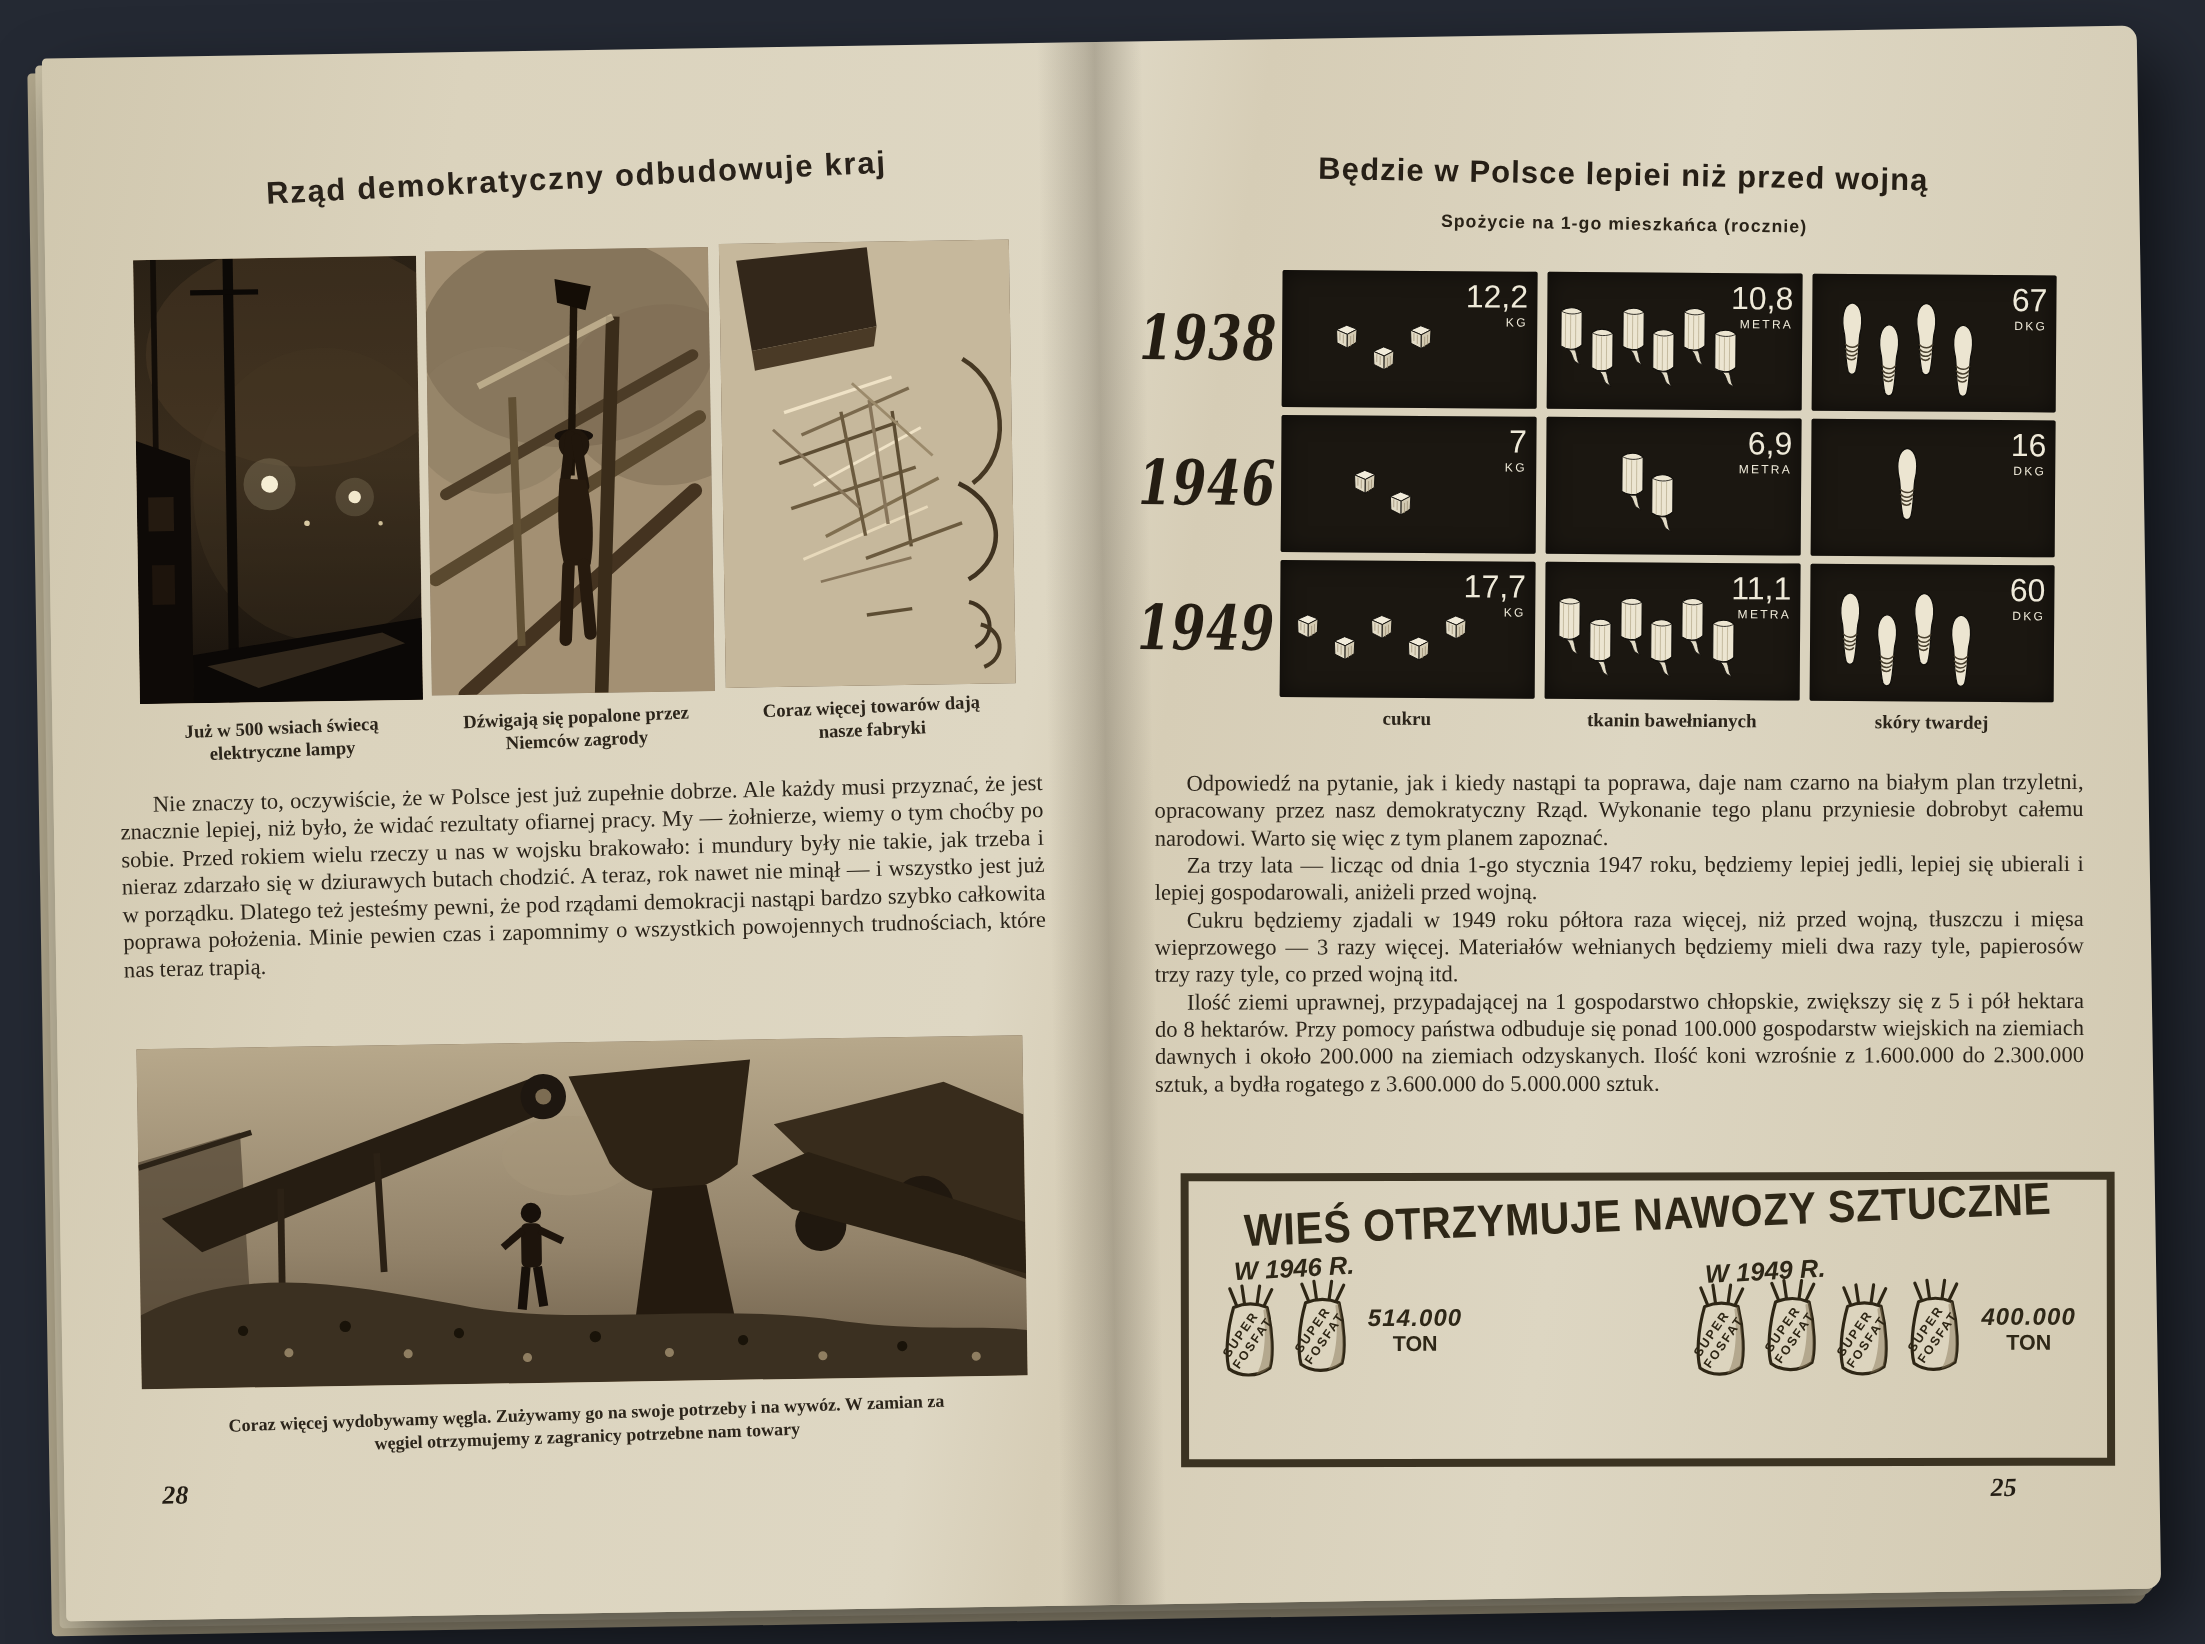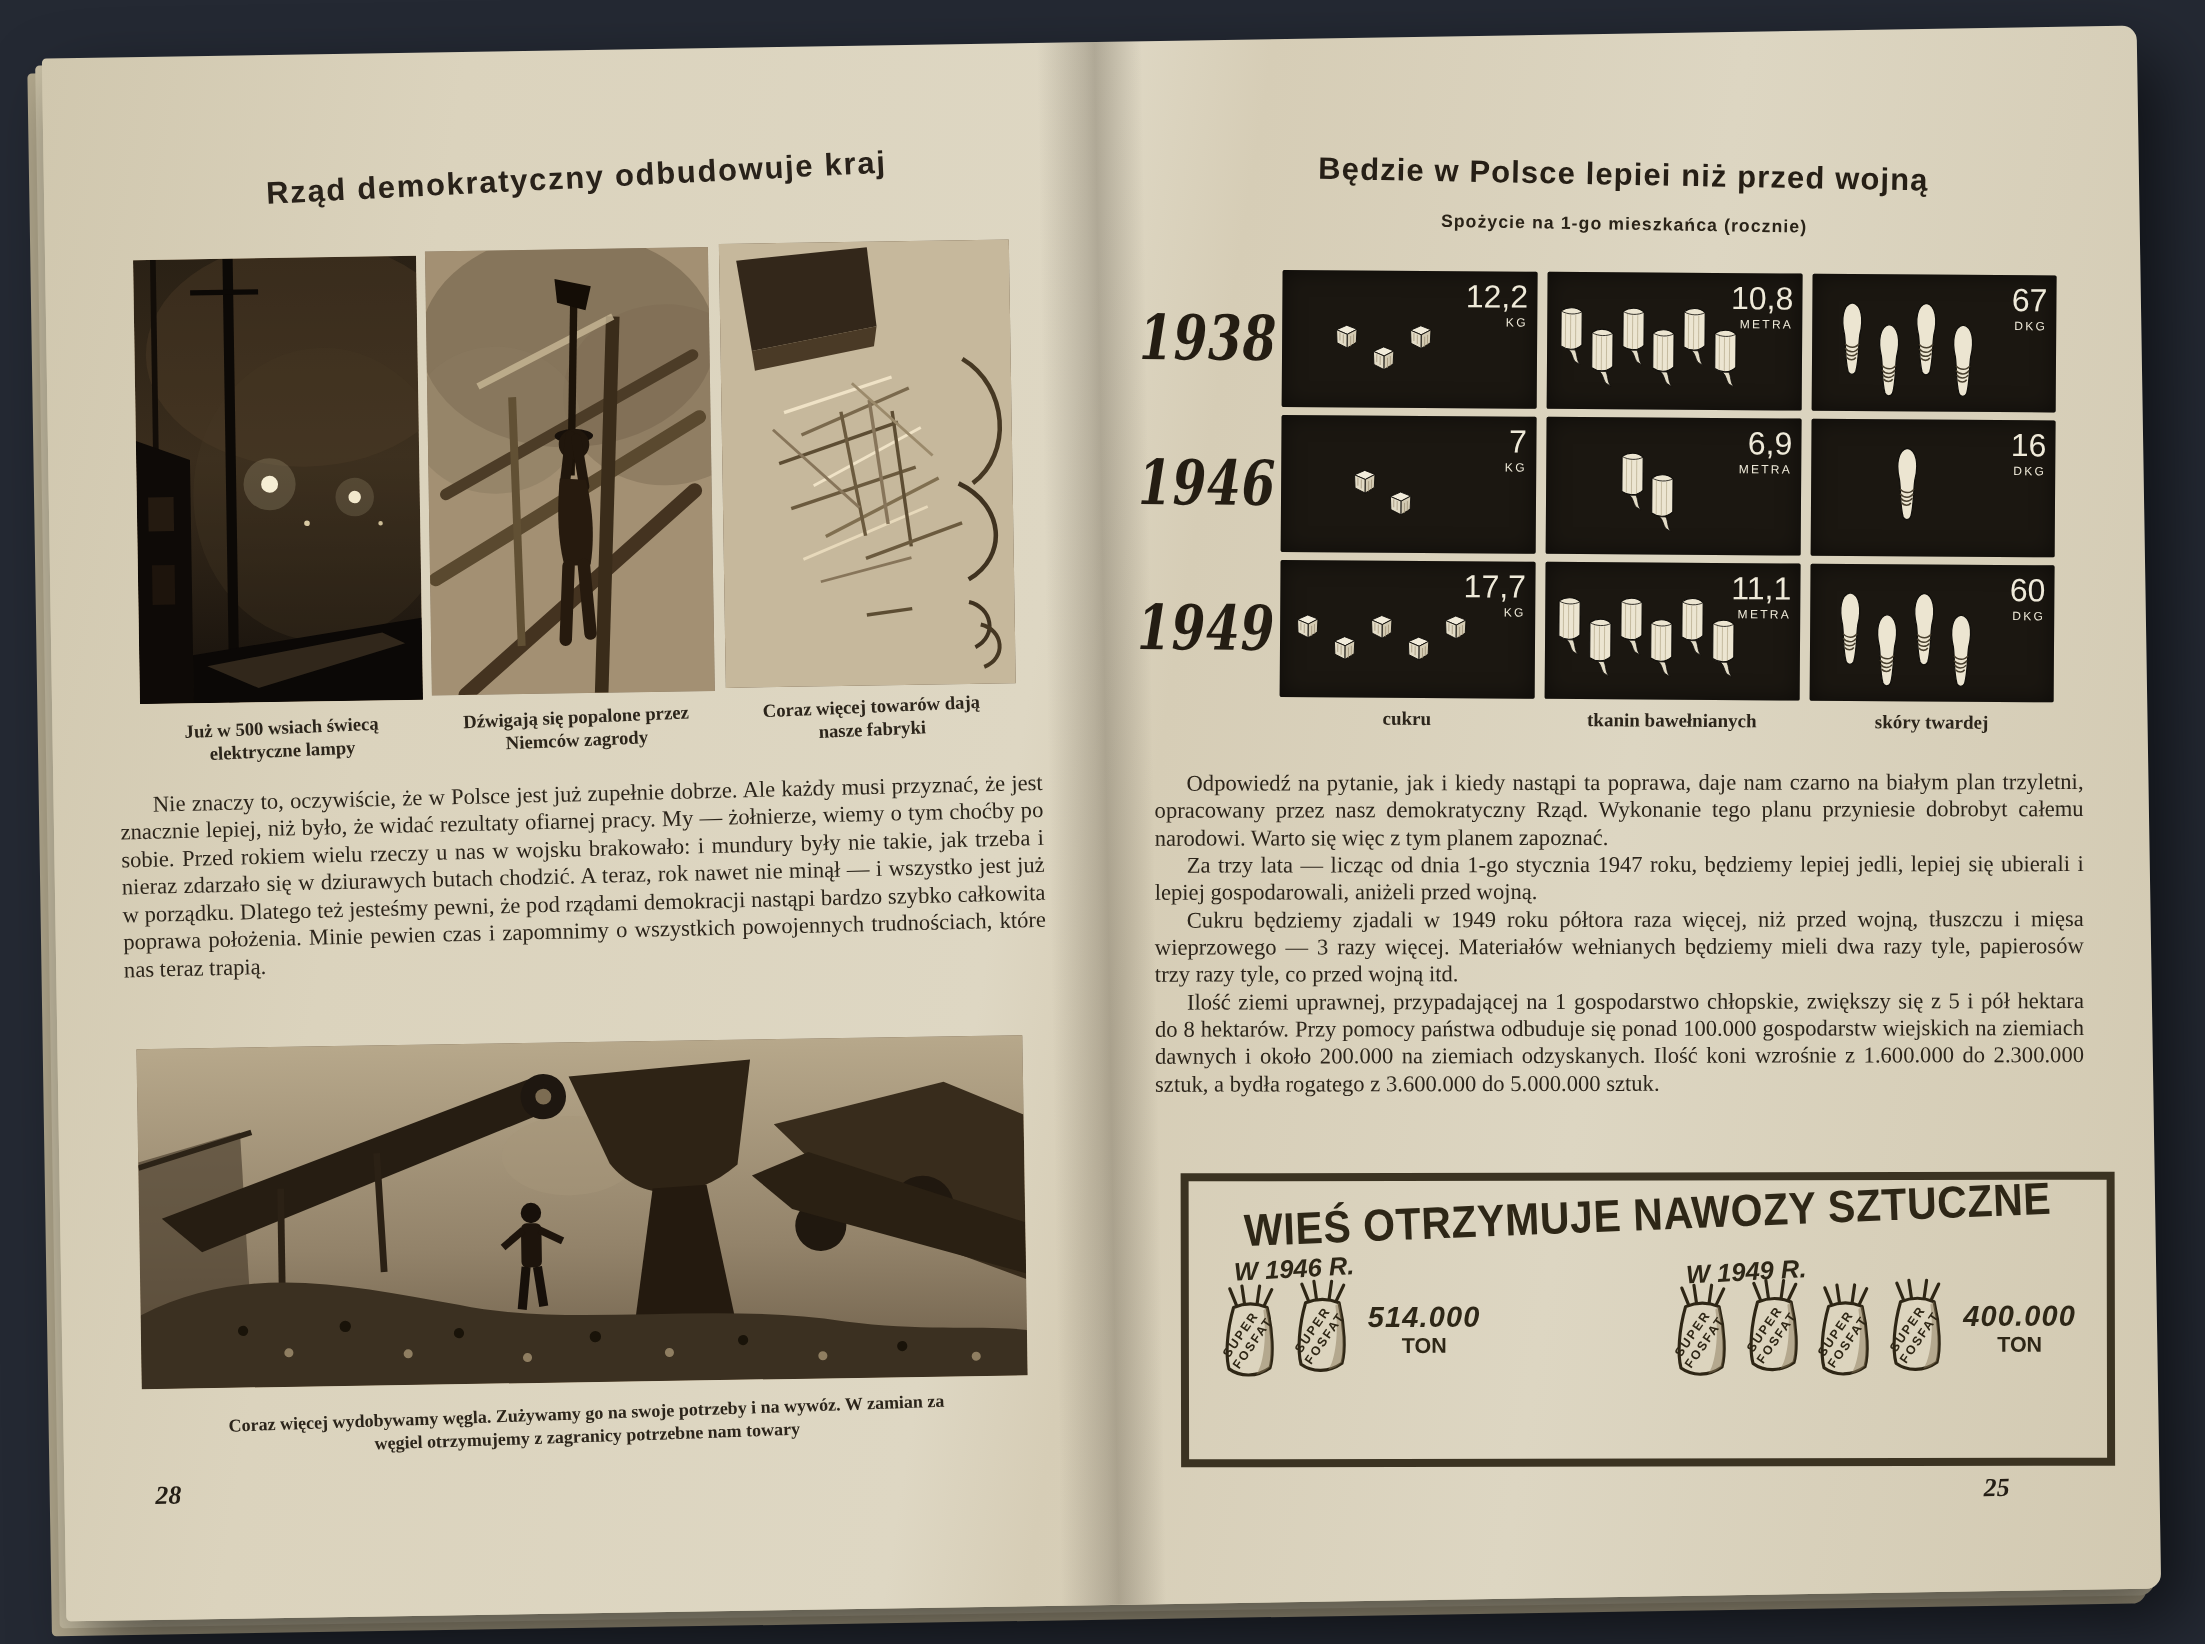--- a/index.html
+++ b/index.html
@@ -28,21 +28,21 @@
   .ph3{left:674px;top:196px;width:290px;height:444px;}
   .ph4{left:79px;top:992px;width:886px;height:340px;}
   .cap{position:absolute;text-align:center;font-size:18.7px;font-weight:700;line-height:1.25;color:#2c251b;}
   .cap span{display:block;}
   .cap1{left:74px;top:661px;width:311px;transform:rotate(-1.6deg);}
   .cap2{left:371px;top:655px;width:306px;transform:rotate(-1.6deg);}
   .cap3{left:665px;top:649px;width:309px;transform:rotate(-1.6deg);}
   .capw{left:93px;top:1352px;width:861px;transform:rotate(-1.1deg);font-size:18px;}
   .lp-body{position:absolute;left:67px;top:730px;width:923px;margin:0;font-size:22.6px;line-height:1.215;
            text-align:justify;text-indent:33px;transform:rotate(-0.5deg);}
-  .pagenum{position:absolute;font-size:26px;font-style:italic;font-weight:700;color:#241e15;}
+  .pagenum{position:absolute;font-size:26px;font-style:italic;font-weight:700;color:#241e15;margin-left:7px;}
   .pn-left{left:91px;top:1424px;}
   .pn-right{left:872px;top:1445px;}
 
   
   .rp-title{position:absolute;left:108px;top:123px;width:849px;margin:0;text-align:center;
             font-family:"Liberation Sans","DejaVu Sans",sans-serif;font-weight:600;font-size:31px;
             letter-spacing:1.1px;color:#261f16;transform:rotate(2deg);}
   .rp-sub{position:absolute;left:108px;top:180px;width:849px;text-align:center;
           font-family:"Liberation Sans","DejaVu Sans",sans-serif;font-weight:700;font-size:17.6px;
           letter-spacing:1.1px;transform:rotate(1.8deg);color:#2a2318;}
@@ -67,21 +67,21 @@
            border:8.5px solid #3b3322;transform:rotate(0.8deg);}
   .fert-title{margin-top:11.3px;text-align:center;font-family:"Liberation Sans","DejaVu Sans",sans-serif;
               font-weight:700;font-size:41px;letter-spacing:0.6px;color:#2e2717;transform:rotate(-2.2deg) scaleY(1.1);}
   .fgroups{display:flex;justify-content:space-between;align-items:flex-start;padding:0 31px 0 28px;margin-top:10.2px;}
   .fgroup .flabel{font-family:"Liberation Sans","DejaVu Sans",sans-serif;font-style:italic;font-weight:700;
                   font-size:25.5px;transform:rotate(-3deg);margin:1.1px 0 2.3px 17px;color:#2e2717;}
   .frow{display:flex;align-items:center;gap:12.5px;}
   .bags{display:flex;gap:4.5px;align-items:flex-end;}
   .bags svg:nth-child(even){transform:translateY(-4.5px);}
   .fval{text-align:center;font-family:"Liberation Sans","DejaVu Sans",sans-serif;color:#2e2717;}
-  .fnum{font-size:29px;font-weight:700;font-style:italic;letter-spacing:1.1px;}
+  .fnum{font-size:24px;font-weight:700;font-style:italic;letter-spacing:1.1px;}
   .funit{font-size:21.5px;font-weight:700;margin-top:0px;}
 </style>
 </head>
 <body>
 
 <div class="scene">
   <div class="under u2"></div>
   <div class="under u1"></div>
   <div class="spread">
     <div class="spine"></div>

